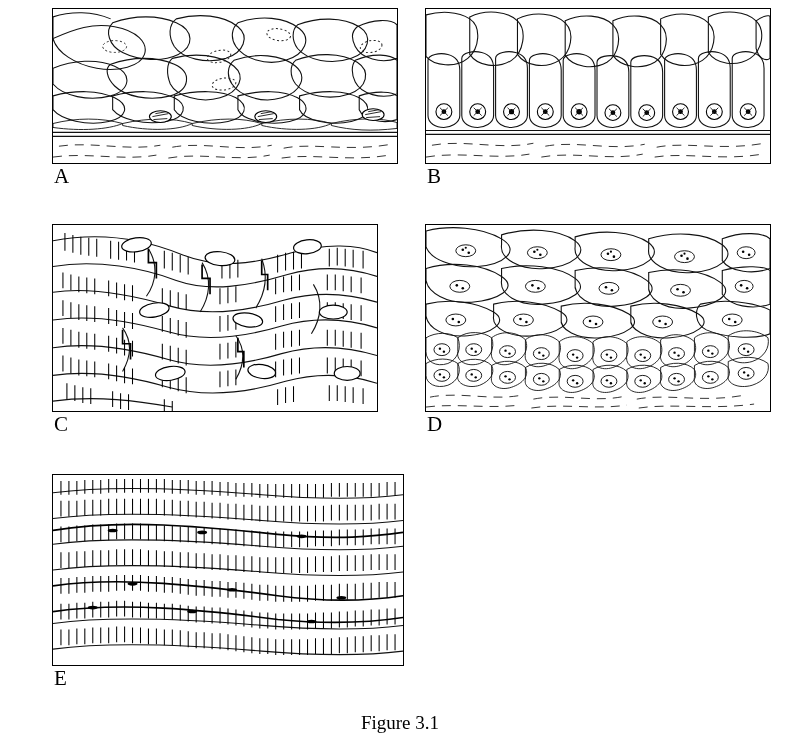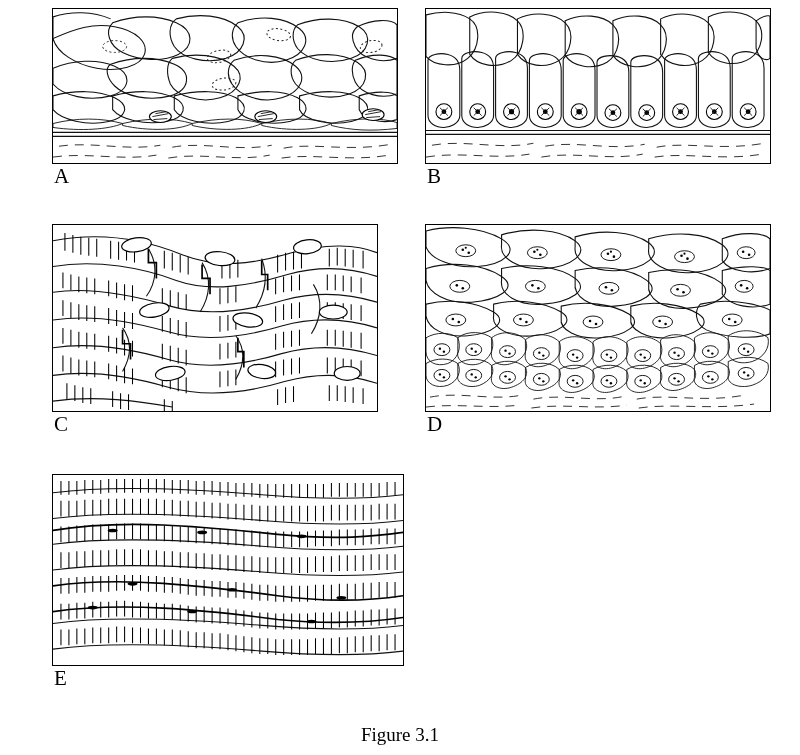--- a/index.html
+++ b/index.html
@@ -47,21 +47,20 @@
     font-family: "Liberation Serif", serif;
     color: #000;
   }
   .figure-caption {
     position: absolute;
     width: 100%;
     text-align: center;
     font-size: 19px;
     font-family: "Liberation Serif", serif;
     color: #000;
-    margin-top: 12px;
   }
   
   .ln { fill: none; stroke: #111; stroke-width: 1.1; }
   .ln-thin { fill: none; stroke: #111; stroke-width: 0.9; }
   .ln-thick { fill: none; stroke: #000; stroke-width: 1.7; }
   .dash { fill: none; stroke: #333; stroke-width: 1; stroke-dasharray: 9 7; }
   .dot-nuc { fill: none; stroke: #222; stroke-width: 1; stroke-dasharray: 2 2.4; }
   .nuc-fill { fill: #000; }
   .striation { stroke: #000; stroke-width: 1.05; }
   .stri-dot { fill: #000; }

